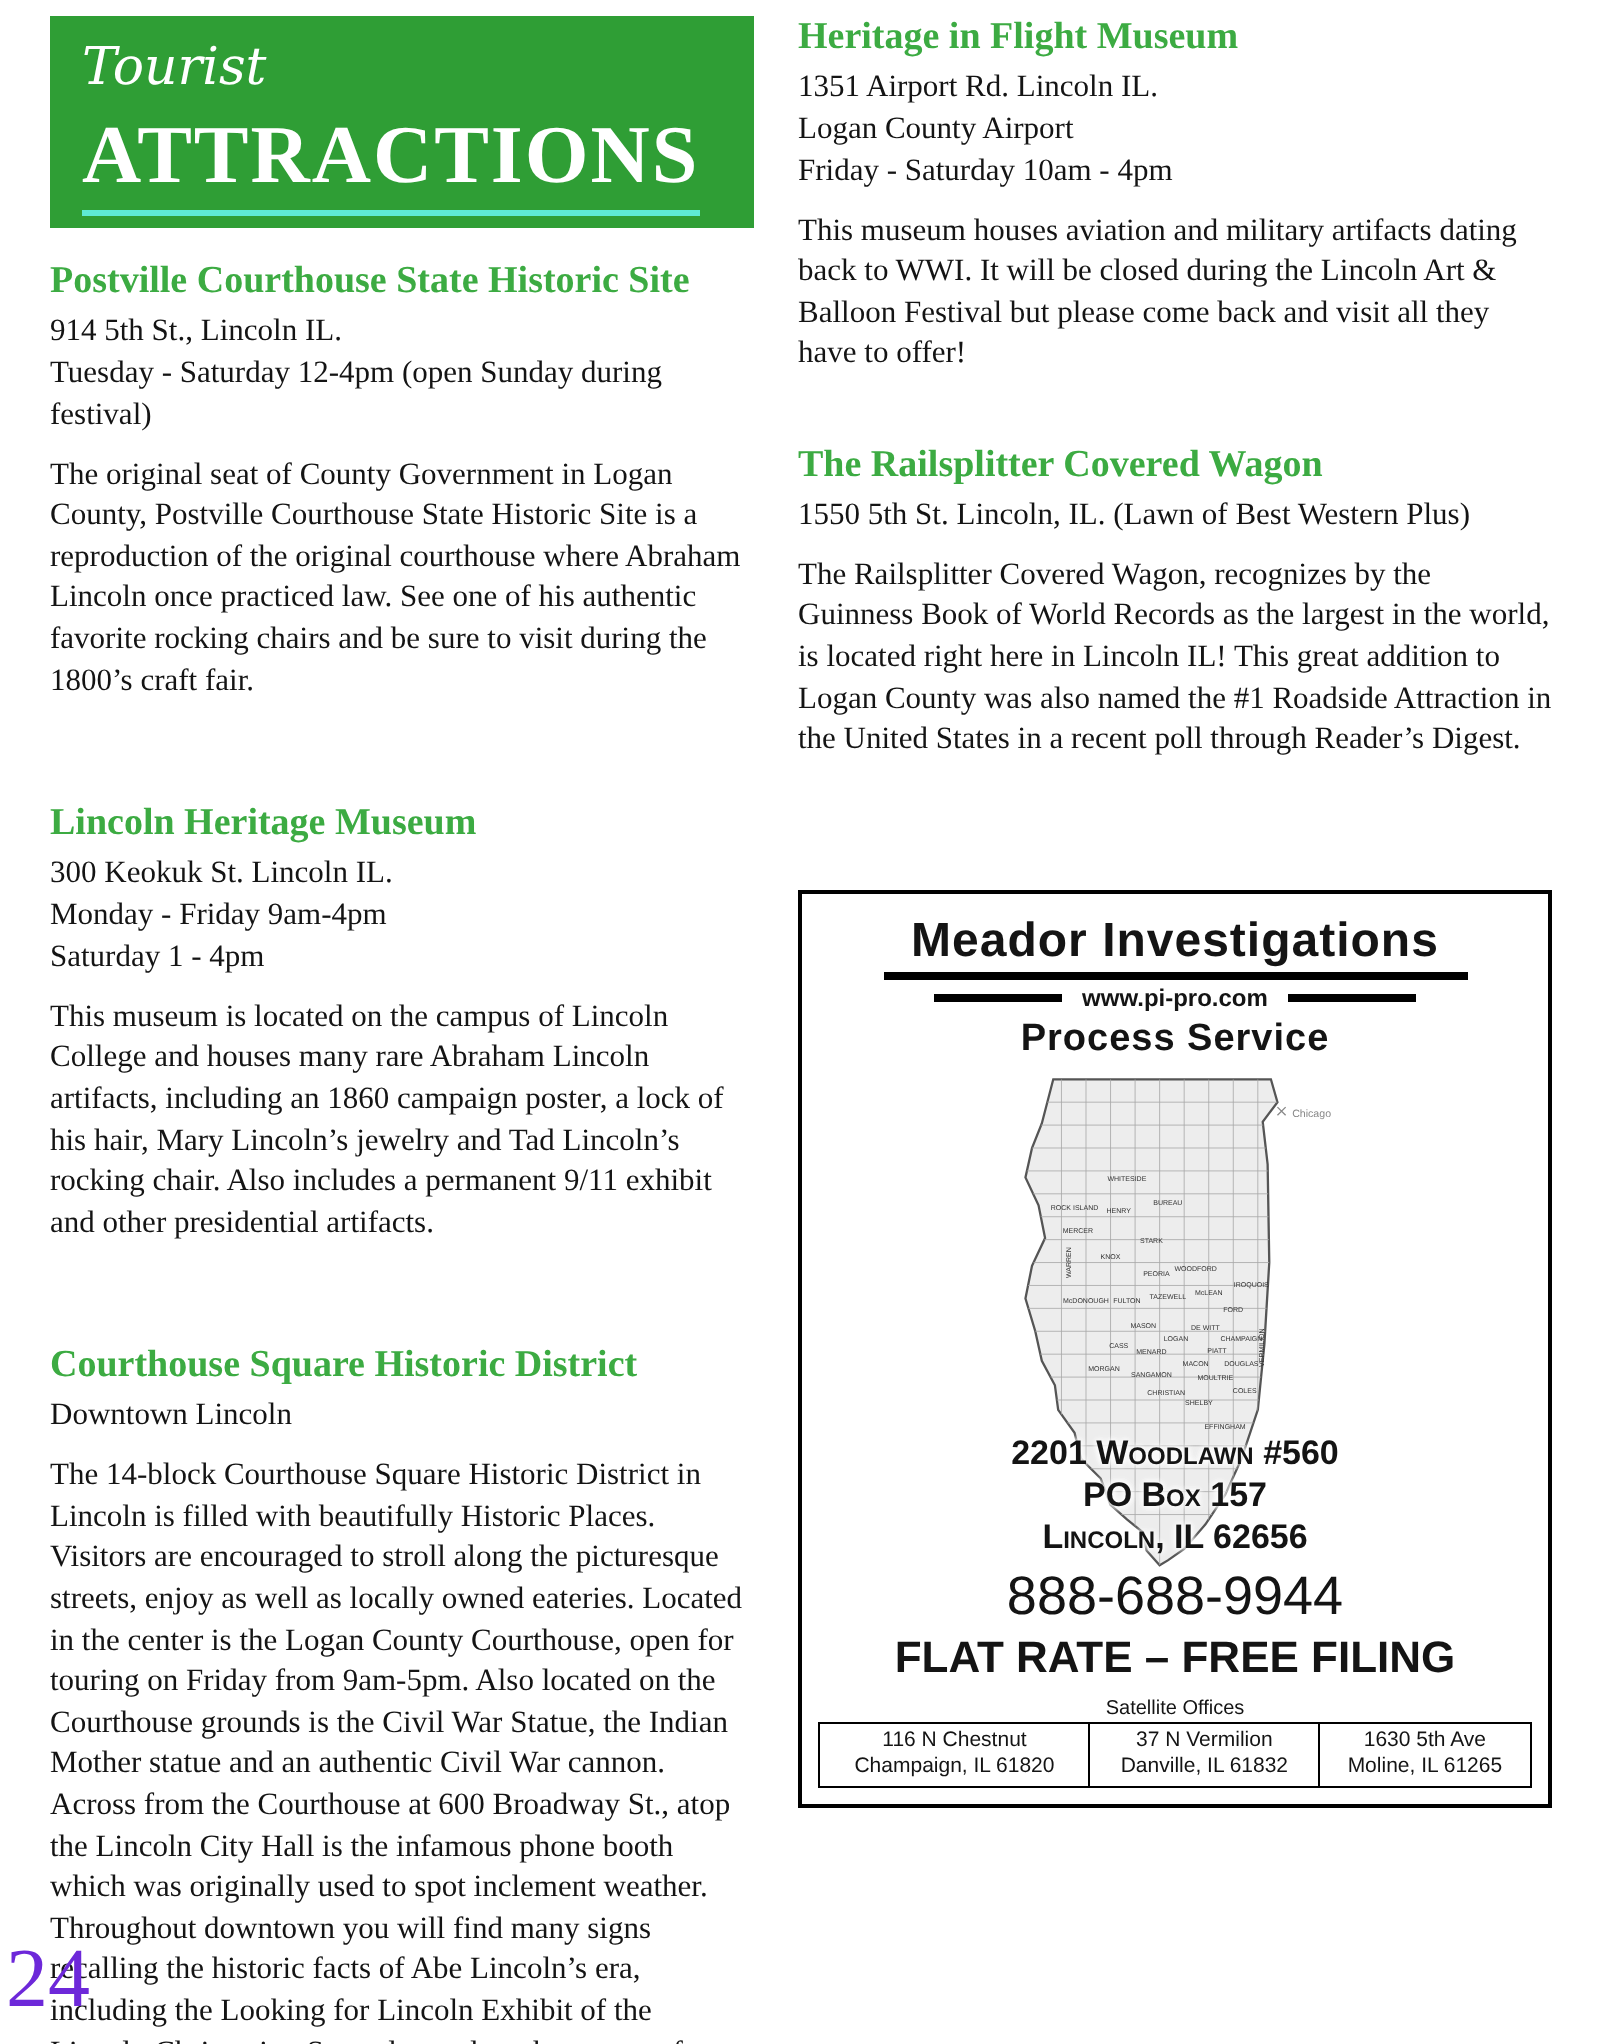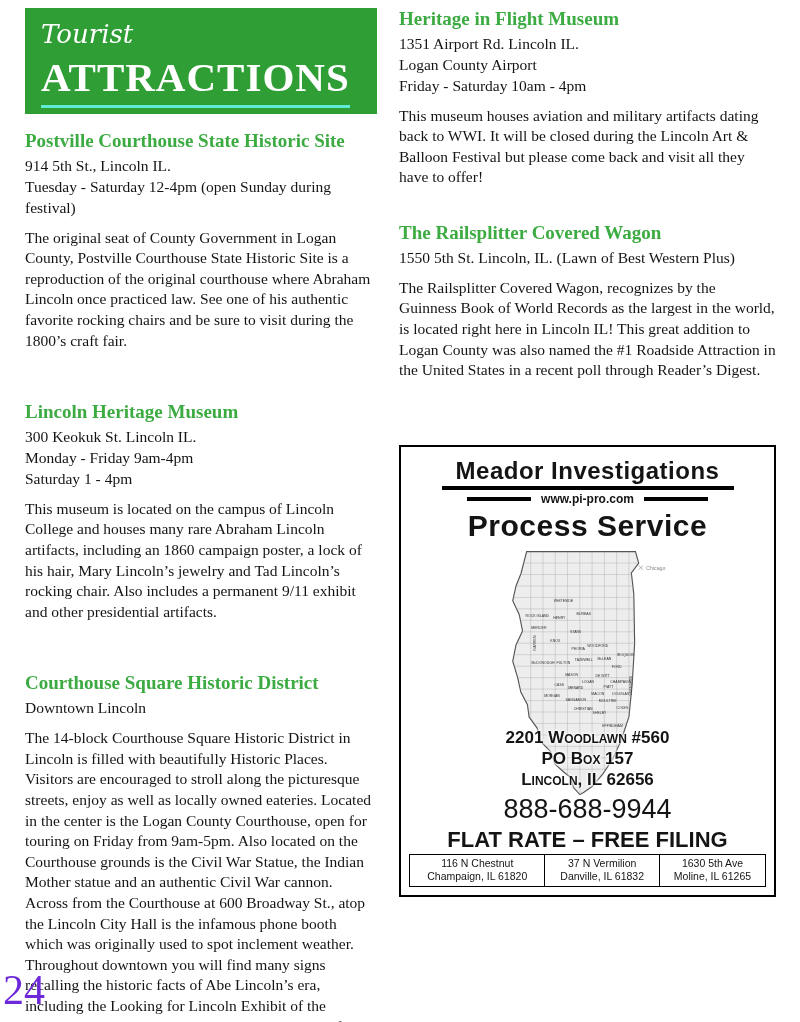--- a/index.html
+++ b/index.html
@@ -47,21 +47,21 @@
     margin-top:64px;
     padding:10px 8px 8px 8px;
     font-family:"Liberation Sans", sans-serif;
     text-align:center;
   }
   .ad-company { font-size:24px; font-weight:bold; letter-spacing:0.5px; }
   .ad-rule { height:4px; background:#000; width:292px; margin:1px auto 2px auto; }
   .ad-url-row { display:flex; align-items:center; justify-content:center; gap:10px; }
   .ad-url-bar { height:4px; background:#000; width:64px; }
   .ad-url { font-size:12px; font-weight:bold; }
-  .ad-service { font-size:30px; font-weight:bold; margin-top:3px; letter-spacing:0.5px; }
+  .ad-service { font-size:19px; font-weight:bold; margin-top:3px; letter-spacing:0.5px; }
   .ad-map-wrap { position:relative; margin-top:2px; }
   .ad-address {
     margin-top:-84px; position:relative; z-index:2;
     font-weight:bold; font-variant:small-caps;
     font-size:17px; line-height:1.25;
     text-shadow:0 0 3px #fff, 0 0 3px #fff, 0 0 5px #fff;
   }
   .ad-phone { font-size:27px; font-weight:normal; margin-top:3px; position:relative; z-index:2;
               text-shadow:0 0 3px #fff, 0 0 3px #fff; }
   .ad-tagline { font-size:22px; font-weight:bold; margin-top:2px; }
@@ -214,20 +214,21 @@
           <text x="181" y="31" font-size="6.5" fill="#888" font-family="Liberation Sans, sans-serif">Chicago</text>
         </svg>
 
         <div class="ad-address">
           <div>2201 Woodlawn #560</div>
           <div>PO Box 157</div>
           <div>Lincoln, IL 62656</div>
         </div>
         <div class="ad-phone">888-688-9944</div>
         <div class="ad-tagline">FLAT RATE – FREE FILING</div>
+        <div class="ad-offices-title">Satellite Offices</div>
         <table class="ad-table">
           <tbody>
               <tr>
             <td>
               <div>116 N Chestnut</div>
               <div>Champaign, IL 61820</div>
             </td>
             <td>
               <div>37 N Vermilion</div>
               <div>Danville, IL 61832</div>

